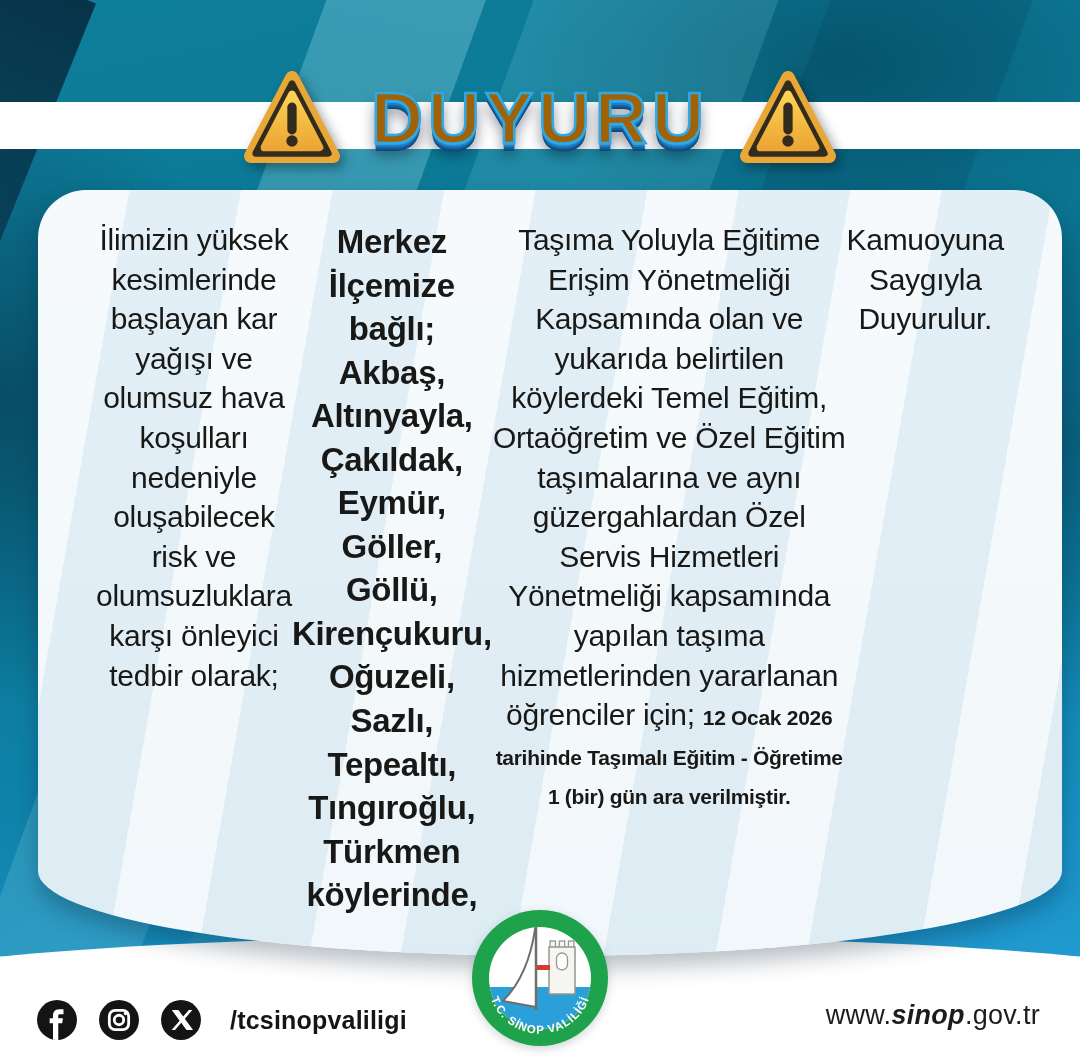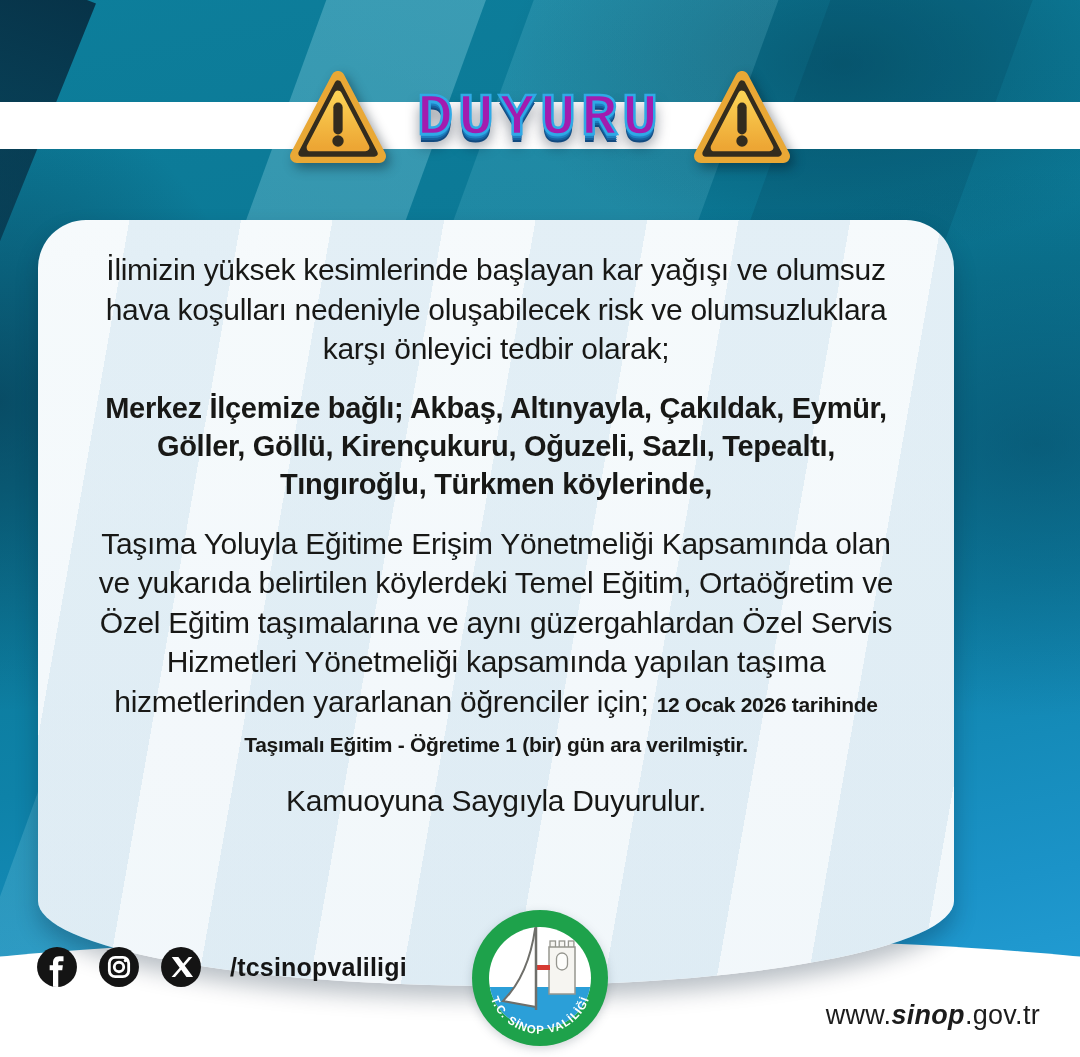--- a/index.html
+++ b/index.html
@@ -39,58 +39,58 @@
     background:rgba(0,45,65,.14);
   }
   
   .band{position:absolute;left:0;right:0;top:102px;height:47px;background:#fff;}
   .title-row{
     position:absolute;left:0;right:0;top:62px;height:112px;
     display:flex;align-items:center;justify-content:center;gap:30px;
   }
   .warn{filter:drop-shadow(4px 5px 6px rgba(0,10,20,.40));}
   .duyuru{
-    font-family:Liberation Mono, monospace;
-    font-size:60px;font-weight:bold;letter-spacing:5px;line-height:1;
-    color:#a21caf;
+    font-family:Liberation Sans, sans-serif;
+    font-size:72px;font-weight:bold;letter-spacing:5px;line-height:1;
+    color:#a16207;
     -webkit-text-stroke:2.5px #2fa9e6;
     text-shadow:
       0 2px 0 #2b9fe0,
       0 4px 0 #1e7fc0,
       0 6px 0 #16619e,
       0 8px 0 #114a80,
       0 11px 14px rgba(0,15,35,.55);
   }
   
   .card{
-    position:absolute;left:38px;top:220px;width:916px;height:766px;
+    position:absolute;left:38px;top:190px;width:1024px;height:766px;
     background:
       repeating-linear-gradient(100deg, rgba(255,255,255,.45) 0 90px, rgba(206,226,238,.35) 90px 200px),
       linear-gradient(180deg,#eef6fa 0%,#e7f1f7 100%);
     border-radius:48px 48px 50% 50% / 48px 48px 85px 85px;
     box-shadow:0 12px 22px rgba(0,25,45,.28);
     box-sizing:border-box;
     padding:30px 58px 90px;
-    display:flex;flex-direction:column;justify-content:flex-start;
+    display:flex;justify-content:flex-start;
   }
   .p{
     text-align:center;color:#181816;margin:0 0 20px;
     font-size:30px;line-height:1.32;letter-spacing:-0.3px;
   }
-  .p.bold{font-weight:bold;font-size:29px;}
+  .p.bold{font-weight:bold;font-size:33px;}
   .p .em{font-weight:bold;font-size:21px;}
   .p.last{margin-bottom:0;}
   
   .bottom-white{
     position:absolute;left:-140px;right:-140px;top:936px;height:260px;
     background:#fff;
     border-radius:100% 100% 0 0 / 105px 105px 0 0;
   }
   .social-row{
-    position:absolute;left:36px;top:945px;height:44px;
+    position:absolute;left:36px;top:998px;height:44px;
     display:flex;align-items:center;gap:20px;
   }
   .social-handle{
     font-size:25px;font-weight:bold;color:#151515;margin-left:8px;letter-spacing:0.2px;
   }
   .logo{
     position:absolute;left:470px;top:908px;width:140px;height:140px;
     filter:drop-shadow(0 3px 5px rgba(0,20,40,.18));
   }
   .website{

